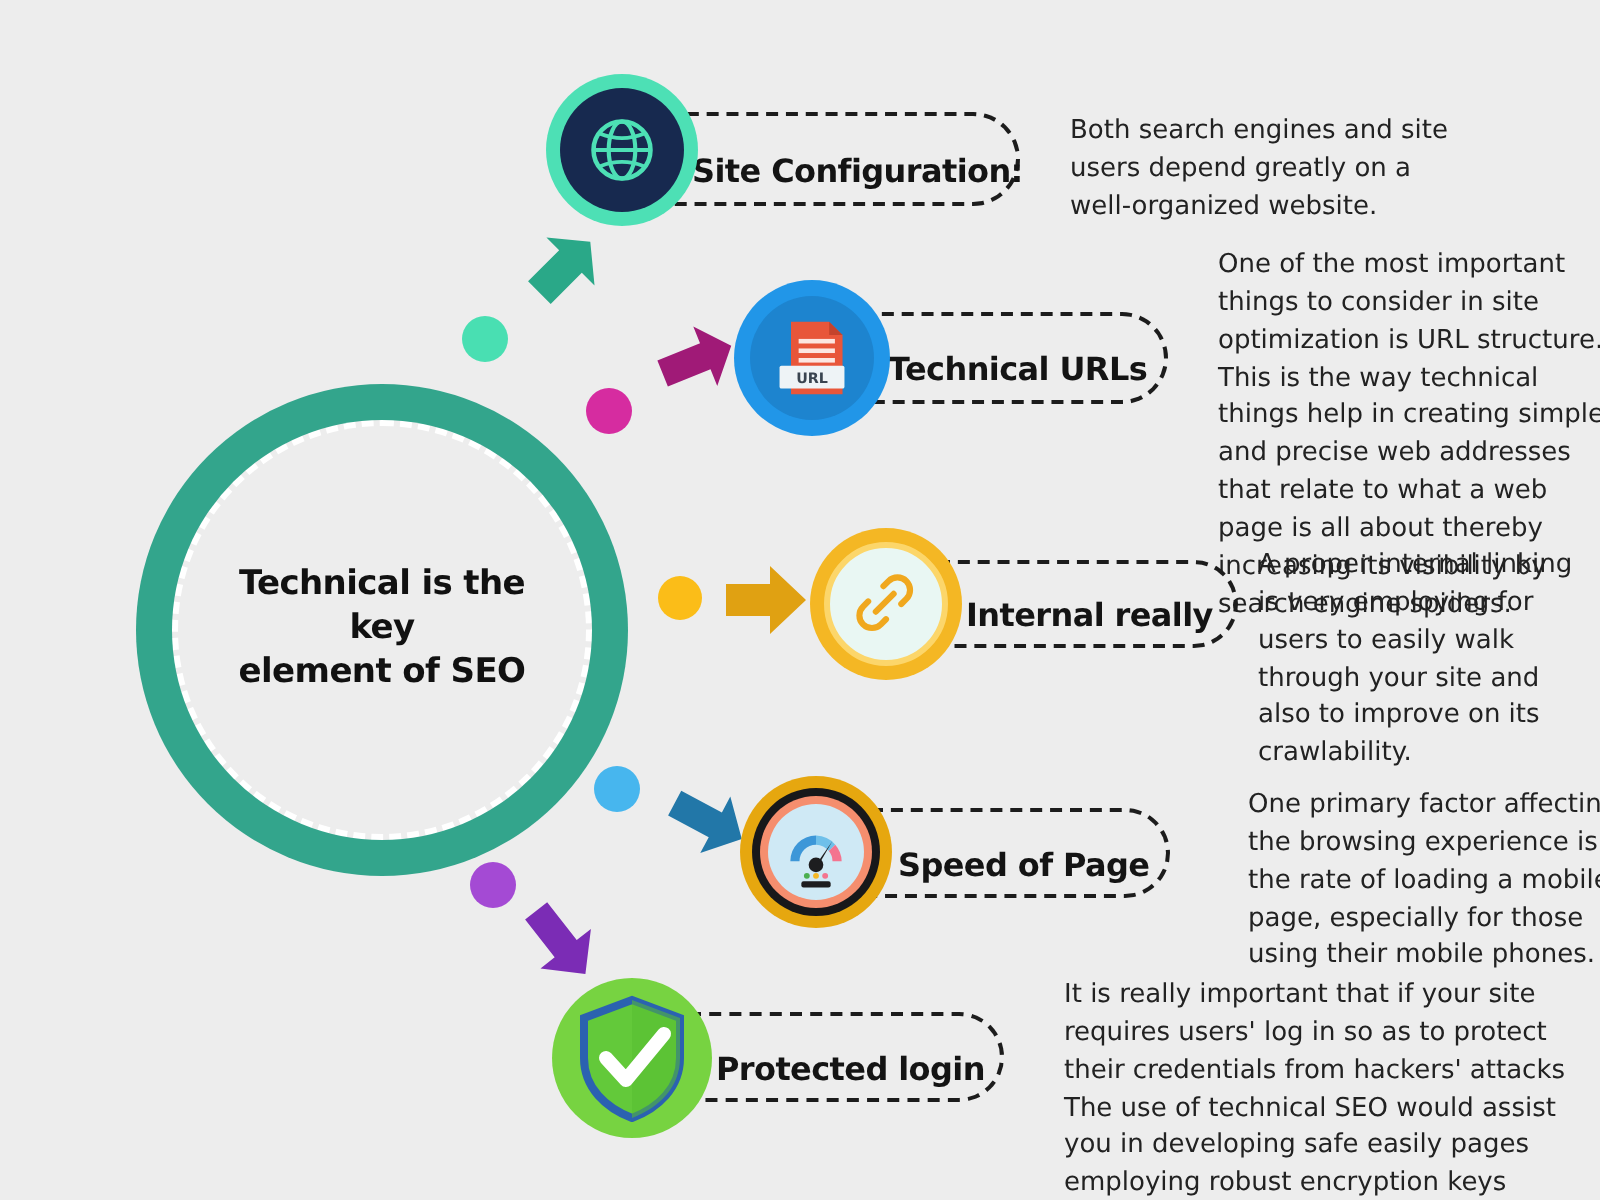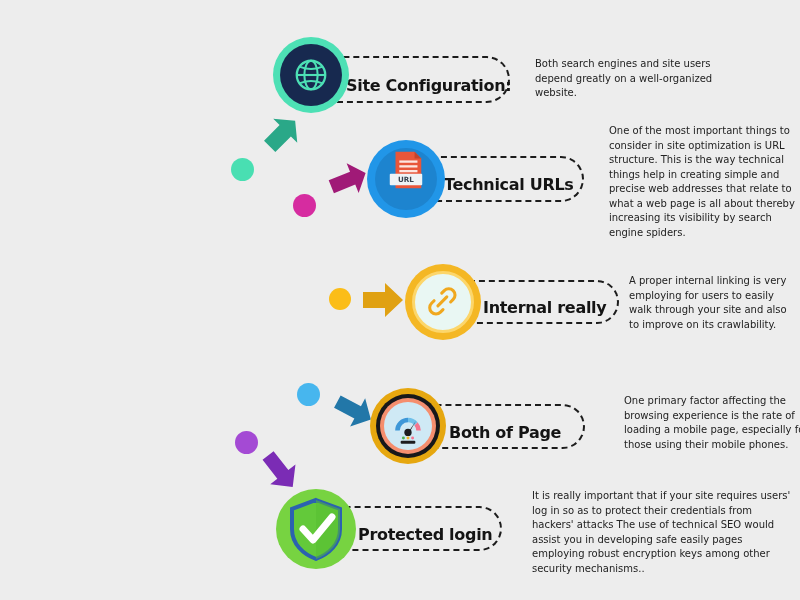--- a/index.html
+++ b/index.html
@@ -83,40 +83,48 @@
     font-size: 16px;
     color: #141414;
     letter-spacing: -0.3px;
     white-space: nowrap;
     padding-left: 34px;
     margin-top: 11px;
   }
   .desc {
     position: absolute;
     font-family: "DejaVu Sans", sans-serif;
-    font-size: 10px;
+    font-size: 13px;
     line-height: 1.45;
     color: #222222;
   }
 
   
   .dot {
     position: absolute;
     border-radius: 50%;
   }
   
   .arrow {
     position: absolute;
   }
 </style>
 </head>
 <body>
 
 <div id="canvas">
 
+  <div class="hub">
+    <div class="hub-inner">
+      <div class="hub-text">
+        <span>Technical is the key</span><br>
+        <span>element of SEO</span>
+      </div>
+    </div>
+  </div>
 
   <div class="dot" style="left:231px; top:158px; width:23px; height:23px; background:#49dfb2;"></div>
   <div class="dot" style="left:293px; top:194px; width:23px; height:23px; background:#d62ca0;"></div>
   <div class="dot" style="left:329px; top:288px; width:22px; height:22px; background:#fbbd18;"></div>
   <div class="dot" style="left:297px; top:383px; width:23px; height:23px; background:#47b6ee;"></div>
   <div class="dot" style="left:235px; top:431px; width:23px; height:23px; background:#a44ad4;"></div>
 
   <svg class="arrow" style="left:251px; top:105px;" width="60" height="60" viewBox="0 0 60 60">
     <g transform="rotate(-45 30 30)">
       <path d="M14 22 L36 22 L36 13 L50 30 L36 47 L36 38 L14 38 Z" fill="#2aa888"></path>
@@ -166,21 +174,21 @@
     <div class="desc" style="left:535px; top:57px; width:205px;">Both search engines and site users depend greatly on a well-organized website.</div>
   </div>
 
   <div class="node">
 
     <div class="pill" style="left:408px; top:156px; width:176px; height:46px;">
       <span class="pill-label">Technical URLs</span>
     </div>
 
     <div class="badge" style="left:367px; top:140px; width:78px; height:78px; background:#2196e8;">
-      <div style="width:62px;height:62px;border-radius:50%;background:#1d84cf;display:flex;align-items:flex-start;justify-content:center;">
+      <div style="width:62px;height:62px;border-radius:50%;background:#1d84cf;display:flex;align-items:center;justify-content:center;">
         <svg width="42" height="44" viewBox="0 0 44 46">
           <path d="M11 4 H31 L38 11 V42 H11 Z" fill="#e8563a"></path>
           <path d="M31 4 L38 11 H31 Z" fill="#c4432c"></path>
           <rect x="15" y="13" width="19" height="2.4" fill="#ffffff" opacity="0.85"></rect>
           <rect x="15" y="18" width="19" height="2.4" fill="#ffffff" opacity="0.85"></rect>
           <rect x="15" y="23" width="19" height="2.4" fill="#ffffff" opacity="0.85"></rect>
           <rect x="5" y="27" width="34" height="12" rx="1" fill="#eef3f6"></rect>
           <text x="22" y="36" font-family="DejaVu Sans, sans-serif" font-size="7.5" font-weight="bold" fill="#3a4450" text-anchor="middle">URL</text>
         </svg>
       </div>
@@ -206,21 +214,21 @@
         </svg>
       </div>
     </div>
 
     <div class="desc" style="left:629px; top:274px; width:170px;">A proper internal linking is very employing for users to easily walk through your site and also to improve on its crawlability.</div>
   </div>
 
   <div class="node">
 
     <div class="pill" style="left:413px; top:404px; width:172px; height:45px;">
-      <span class="pill-label">Both of Page</span>
+      <span class="pill-label">Speed of Page</span>
     </div>
 
     <div class="badge" style="left:370px; top:388px; width:76px; height:76px; background:#e6a70f;">
       <div style="width:64px;height:64px;border-radius:50%;background:#18181a;display:flex;align-items:center;justify-content:center;">
         <div style="width:56px;height:56px;border-radius:50%;background:#f58e6e;display:flex;align-items:center;justify-content:center;">
           <div style="width:48px;height:48px;border-radius:50%;background:#cfe9f5;display:flex;align-items:center;justify-content:center;">
             <svg width="44" height="44" viewBox="0 0 48 48">
               <path d="M10 29 A14 14 0 0 1 24 15 L24 20 A9 9 0 0 0 15 29 Z" fill="#3d97d8"></path>
               <path d="M24 15 A14 14 0 0 1 34.5 20 L31 23.5 A9 9 0 0 0 24 20 Z" fill="#6fc0ea"></path>
               <path d="M34.5 20 A14 14 0 0 1 38 29 L33 29 A9 9 0 0 0 31 23.5 Z" fill="#f4748f"></path>

